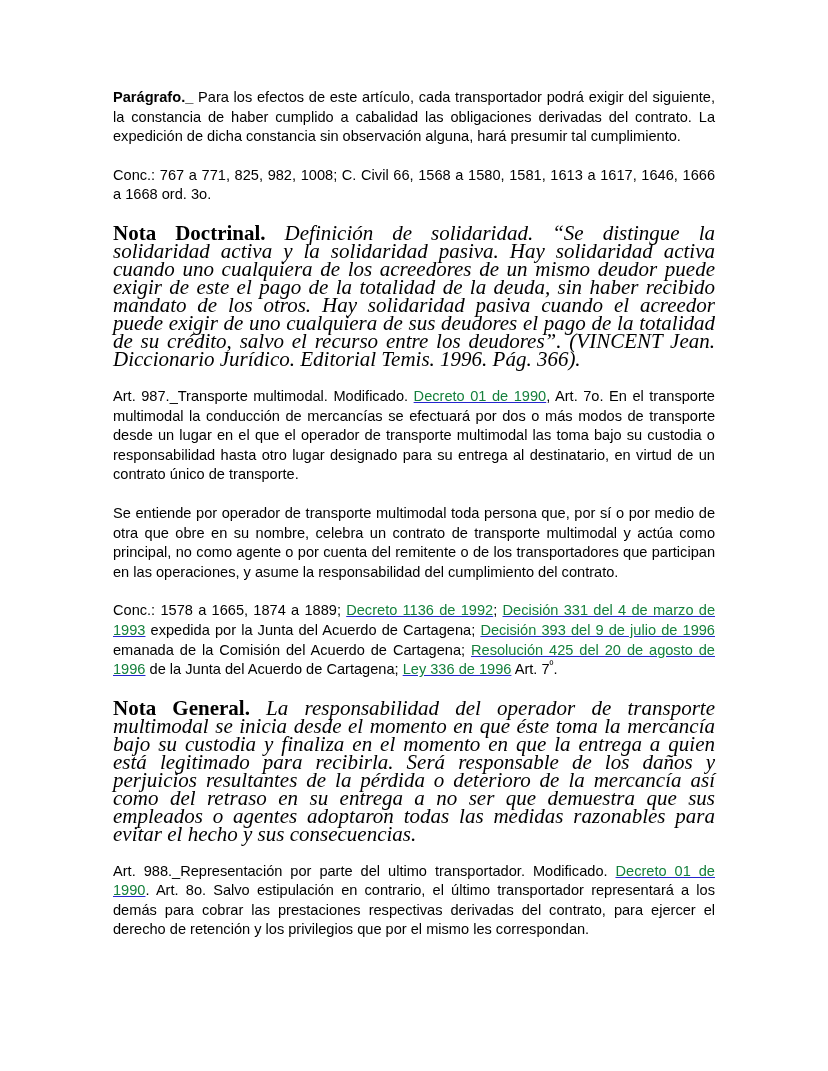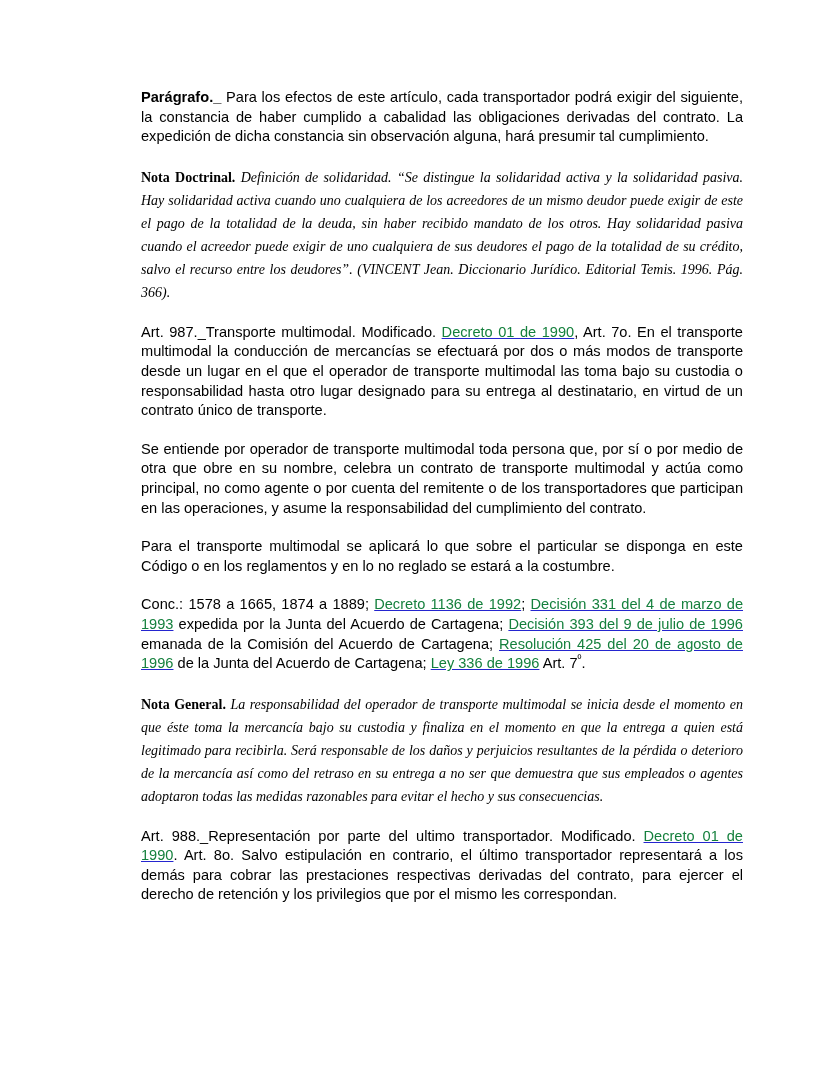--- a/index.html
+++ b/index.html
@@ -22,41 +22,40 @@
     top: 0;
     width: 828px;
     height: 1071px;
     background: #ffffff;
   }
   .content {
     position: absolute;
     left: 113px;
     top: 88px;
     width: 602px;
-    margin-left: 28px;
   }
 
   
   p.body {
     margin: 0 0 19px 0;
     font-family: "Liberation Sans", sans-serif;
     font-size: 14.6px;
     line-height: 19.6px;
     text-align: justify;
     text-justify: inter-word;
     color: #000000;
     word-spacing: 0px;
   }
   p.body:last-child { margin-bottom: 0; }
 
   p.nota {
     margin: 0 0 19px 0;
     font-family: "Liberation Serif", serif;
-    font-size: 14px;
-    line-height: 23px;
+    font-size: 21px;
+    line-height: 18px;
     text-align: justify;
     text-justify: inter-word;
     font-style: italic;
     color: #000000;
   }
 
   .nota-label {
     font-style: normal;
     font-weight: bold;
   }
@@ -85,37 +84,37 @@
 </head>
 <body>
 
 <div class="page">
   <div class="content">
 
     <p class="body">
       <span class="para-head">Parágrafo._</span><span> Para los efectos de este artículo, cada transportador podrá exigir del siguiente, la constancia de haber cumplido a cabalidad las obligaciones derivadas del contrato. La expedición de dicha constancia sin observación alguna, hará presumir tal cumplimiento.</span>
     </p>
 
+    <p class="body">
+      <span>Conc.: 767 a 771, 825, 982, 1008; C. Civil 66, 1568 a 1580, 1581, 1613 a 1617, 1646, 1666 a 1668 ord. 3o.</span>
+    </p>
 
     <p class="nota">
       <span class="nota-label">Nota Doctrinal.</span><span> Definición de solidaridad. “Se distingue la solidaridad activa y la solidaridad pasiva. Hay solidaridad activa cuando uno cualquiera de los acreedores de un mismo deudor puede exigir de este el pago de la totalidad de la deuda, sin haber recibido mandato de los otros. Hay solidaridad pasiva cuando el acreedor puede exigir de uno cualquiera de sus deudores el pago de la totalidad de su crédito, salvo el recurso entre los deudores”. (VINCENT Jean. Diccionario Jurídico. Editorial Temis. 1996. Pág. 366).</span>
     </p>
 
     <p class="body">
       <span class="art-head">Art. 987._Transporte multimodal.</span><span> Modificado. </span><a class="doclink">Decreto 01 de 1990</a><span>, Art. 7o. En el transporte multimodal la conducción de mercancías se efectuará por dos o más modos de transporte desde un lugar en el que el operador de transporte multimodal las toma bajo su custodia o responsabilidad hasta otro lugar designado para su entrega al destinatario, en virtud de un contrato único de transporte.</span>
     </p>
 
     <p class="body">
       <span>Se entiende por operador de transporte multimodal toda persona que, por sí o por medio de otra que obre en su nombre, celebra un contrato de transporte multimodal y actúa como principal, no como agente o por cuenta del remitente o de los transportadores que participan en las operaciones, y asume la responsabilidad del cumplimiento del contrato.</span>
     </p>
 
 
-    <p class="body">
-      <span>Para el transporte multimodal se aplicará lo que sobre el particular se disponga en este Código o en los reglamentos y en lo no reglado se estará a la costumbre.</span>
-    </p>
 
     <p class="body" id="conc2"><span>Conc.: 1578 a 1665, 1874 a 1889; </span><a class="doclink">Decreto 1136 de 1992</a><span>; </span><a class="doclink">Decisión 331 del 4 de marzo de 1993</a><span> expedida por la Junta del Acuerdo de Cartagena; </span><a class="doclink">Decisión 393 del 9 de julio de 1996</a><span> emanada de la Comisión del Acuerdo de Cartagena; </span><a class="doclink">Resolución 425 del 20 de agosto de 1996</a><span> de la Junta del Acuerdo de Cartagena; </span><a class="doclink">Ley 336 de 1996</a><span> Art. 7</span><span class="ord">º</span><span>.</span></p>
 
     <p class="nota">
       <span class="nota-label">Nota General.</span><span> La responsabilidad del operador de transporte multimodal se inicia desde el momento en que éste toma la mercancía bajo su custodia y finaliza en el momento en que la entrega a quien está legitimado para recibirla. Será responsable de los daños y perjuicios resultantes de la pérdida o deterioro de la mercancía así como del retraso en su entrega a no ser que demuestra que sus empleados o agentes adoptaron todas las medidas razonables para evitar el hecho y sus consecuencias.</span>
     </p>
 
     <p class="body">
       <span class="art-head">Art. 988._Representación por parte del ultimo transportador.</span><span> Modificado. </span><a class="doclink">Decreto 01 de 1990</a><span>. Art. 8o. Salvo estipulación en contrario, el último transportador representará a los demás para cobrar las prestaciones respectivas derivadas del contrato, para ejercer el derecho de retención y los privilegios que por el mismo les correspondan.</span>
     </p>

